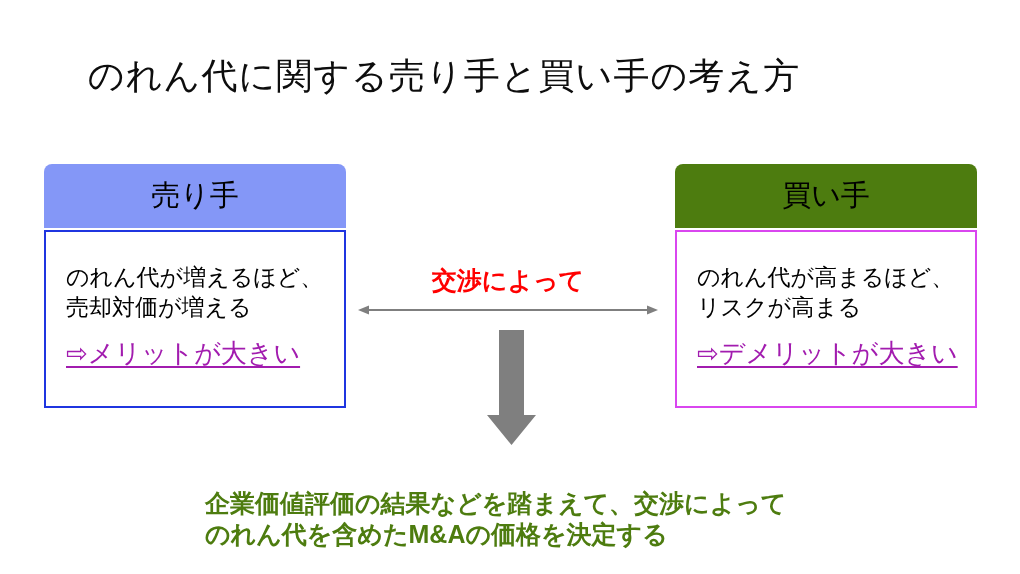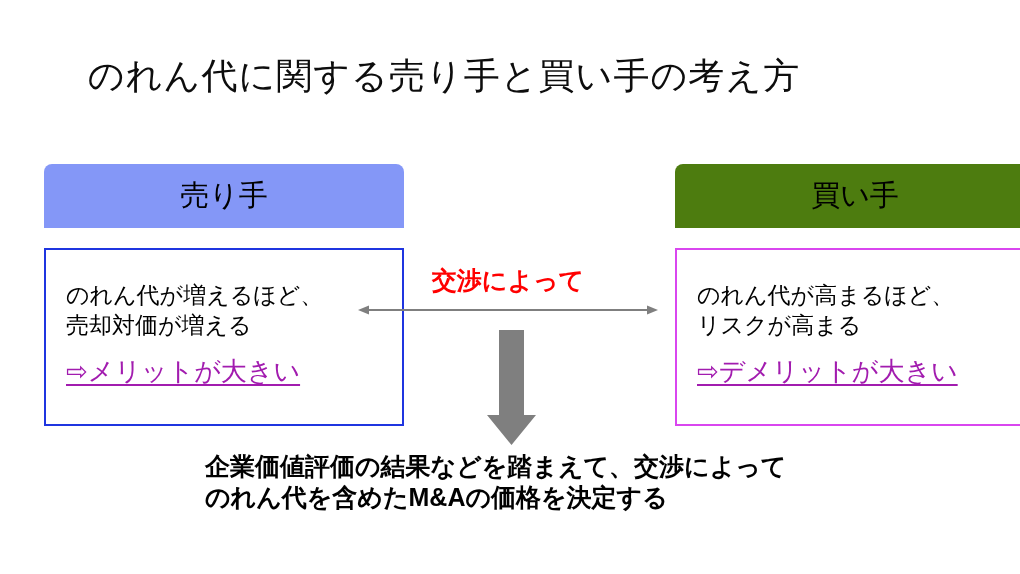--- a/index.html
+++ b/index.html
@@ -16,36 +16,36 @@
   .title {
     position: absolute;
     top: 52px; left: 0; width: 888px;
     text-align: center;
     font-size: 36px;
     font-weight: 500;
     letter-spacing: 1px;
     color: #0d0d0d;
   }
 
-  .box { position: absolute; width: 360px; top: 164px; }
+  .box { position: absolute; width: 302px; top: 164px; }
   .box-seller { left: 44px; }
   .box-buyer  { left: 675px; }
 
   .box-header {
     height: 64px;
     border-radius: 8px 8px 0 0;
     display: flex; align-items: center; justify-content: center;
     font-size: 29px;
     color: #000000;
   }
   .box-seller .box-header { background: #8497f7; }
   .box-buyer  .box-header { background: #4d7c0f; }
 
   .box-body {
-    margin-top: 20px;
+    margin-top: 2px;
     height: 178px;
     background: #ffffff;
     padding: 30px 18px 0 20px;
   }
   .box-seller .box-body { border: 2px solid #1f35e0; }
   .box-buyer  .box-body { border: 2px solid #d946ef; }
 
   .box-text { font-size: 23px; line-height: 30px; color: #000000; }
 
   .highlight {
@@ -64,25 +64,25 @@
     font-size: 25px;
     font-weight: bold;
     color: #ff0000;
   }
 
   .h-arrow { position: absolute; left: 358px; top: 302px; }
   .down-arrow { position: absolute; left: 487px; top: 330px; }
 
   .conclusion {
     position: absolute;
-    left: 205px; top: 451px;
+    left: 205px; top: 488px;
     font-size: 25px;
     font-weight: bold;
     line-height: 31px;
-    color: #000000;
+    color: #4d7c0f;
     white-space: nowrap;
   }
 </style>
 </head>
 <body>
 
 <div class="slide">
 
   <h1 class="title">のれん代に関する売り手と買い手の考え方</h1>
 

